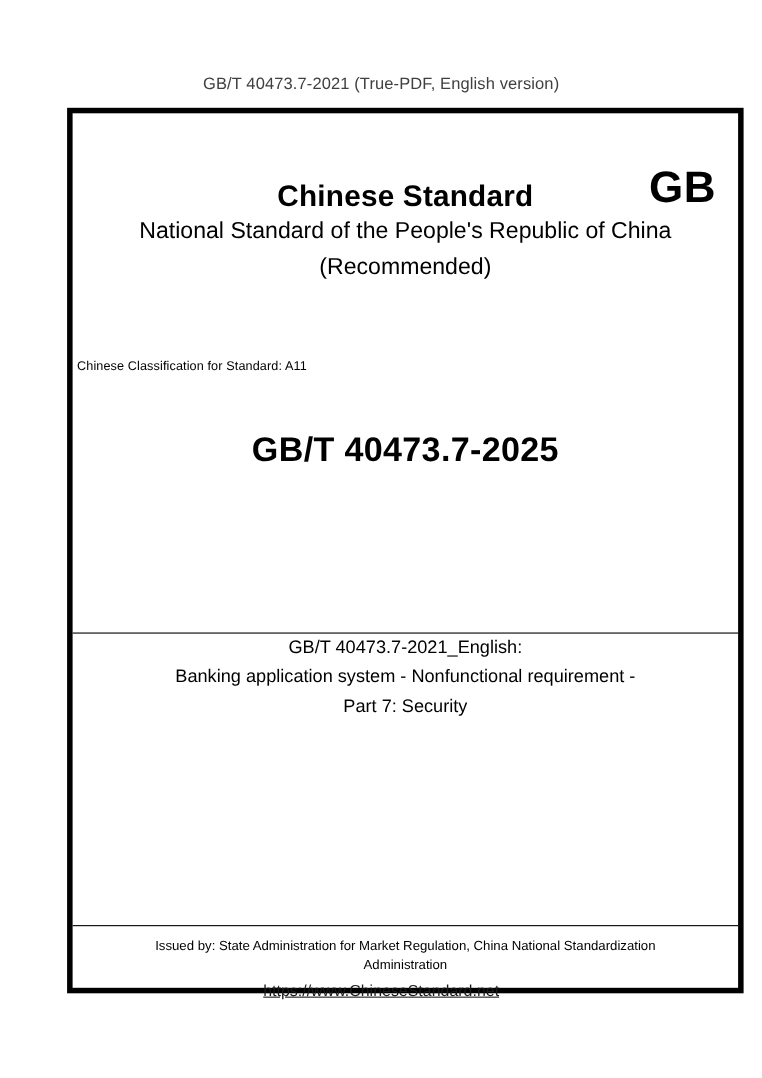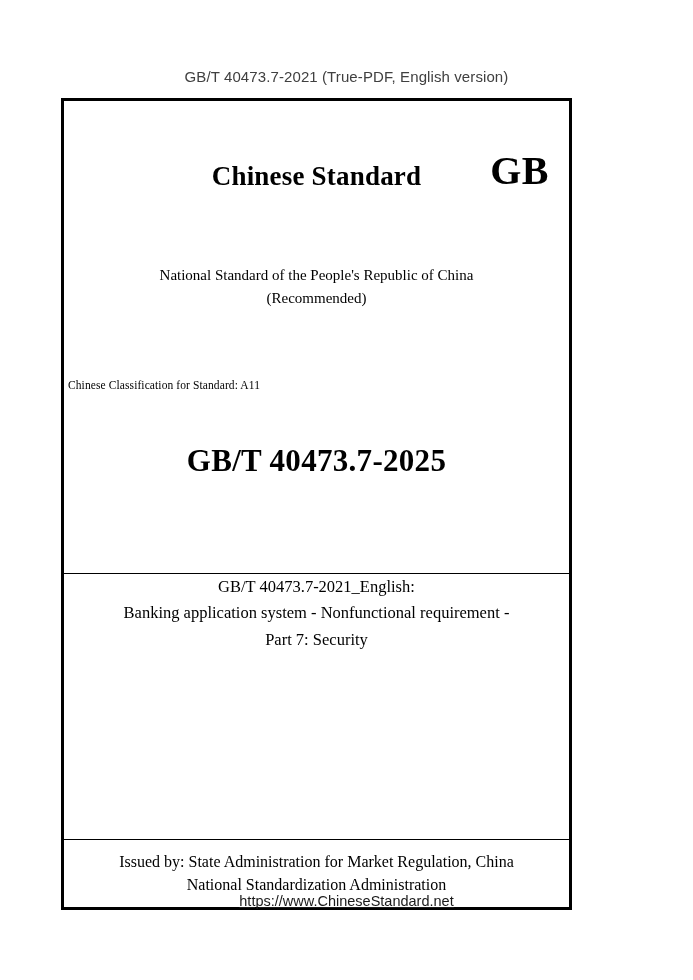--- a/index.html
+++ b/index.html
@@ -25,24 +25,23 @@
     text-align: center;
     font-size: 15px;
     color: #404040;
     padding-top: 68px;
     letter-spacing: 0.1px;
   }
   .doc-frame {
     position: absolute;
     left: 61px;
     top: 98px;
-    width: 511px;
-    border: 3px solid #000000;
+    width: 615px;
+    border: 5px solid #000000;
     box-sizing: border-box;
-    font-family: Liberation Serif, serif;
   }
   .section-top {
     position: relative;
     height: 472px;
     box-sizing: border-box;
   }
   .title-main {
     text-align: center;
     font-size: 27px;
     font-weight: bold;
@@ -52,22 +51,21 @@
   .gb-logo {
     position: absolute;
     right: 20px;
     top: 46px;
     font-size: 40px;
     font-weight: bold;
     letter-spacing: 0.5px;
   }
   .national-line {
     text-align: center;
-    font-size: 15px;
-    margin-top: 72px;
+    font-size: 21px;
     line-height: 1.55;
   }
   .classification {
     font-size: 11.5px;
     margin-top: 68px;
     padding-left: 4px;
     letter-spacing: 0.1px;
   }
   .std-number {
     text-align: center;
@@ -89,21 +87,21 @@
   .std-title-en {
     text-align: center;
     font-size: 16.5px;
     line-height: 1.6;
     padding: 0 40px;
   }
   .section-issuer {
     box-sizing: border-box;
     padding: 10px 36px 11px 36px;
     text-align: center;
-    font-size: 16px;
+    font-size: 12px;
     line-height: 1.45;
   }
   .footer-url {
     position: absolute;
     left: 0;
     right: 0;
     top: 893px;
     text-align: center;
     font-size: 14.5px;
     color: #1a1a1a;

